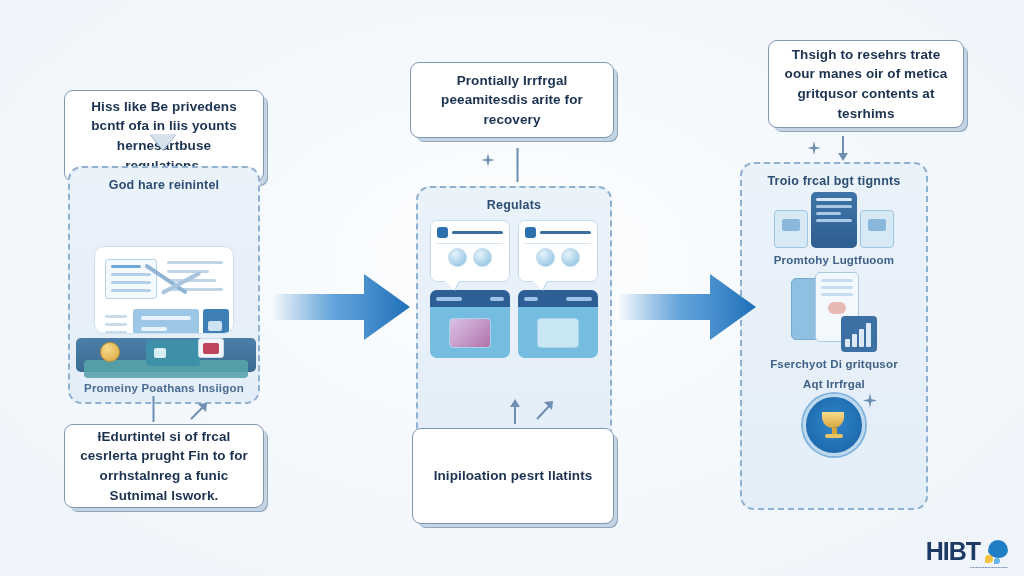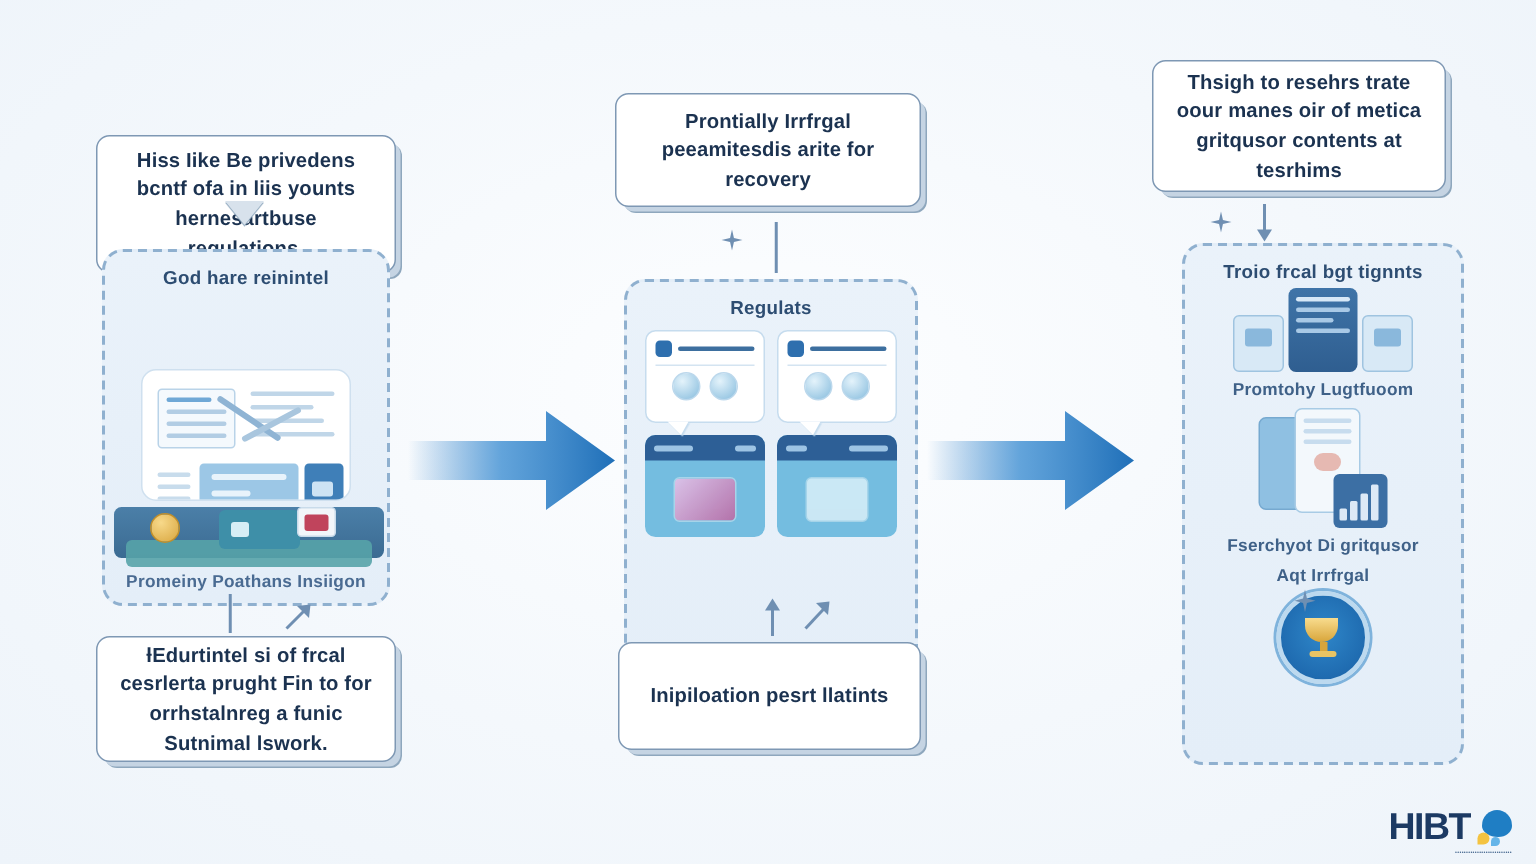--- a/index.html
+++ b/index.html
@@ -39,21 +39,21 @@
     font-weight: 700;
     line-height: 1.45;
     color: #1b3250;
     letter-spacing: .1px;
   }
 
   #callout-tl { left: 64px;  top: 52px;  width: 200px; height: 92px; margin-top: 38px; }
   #callout-tm { left: 410px; top: 62px;  width: 204px; height: 76px; }
   #callout-tr { left: 768px; top: 40px;  width: 196px; height: 88px; }
   #callout-bl { left: 64px;  top: 424px; width: 200px; height: 84px; }
-  #callout-bm { left: 412px; top: 428px; width: 202px; height: 72px; }
+  #callout-bm { left: 412px; top: 428px; width: 202px; height: 96px; }
 
   
   .tail {
     position: absolute;
     width: 0; height: 0;
     border-left: 13px solid transparent;
     border-right: 13px solid transparent;
     border-top: 16px solid #d8e2ec;
     filter: drop-shadow(0 1px 0 #8ea7bd);
   }
@@ -64,21 +64,21 @@
     position: absolute;
     border: 2px dashed #8fb0cf;
     border-radius: 14px;
     background: linear-gradient(180deg, #eaf2fa 0%, #e4eef8 100%);
     display: flex;
     flex-direction: column;
     align-items: center;
   }
   #panel-left  { left: 68px;  top: 166px; width: 192px; height: 238px; gap: 48px; }
   #panel-mid   { left: 416px; top: 186px; width: 196px; height: 272px; }
-  #panel-right { left: 788px; top: 162px; width: 188px; height: 348px; }
+  #panel-right { left: 740px; top: 162px; width: 188px; height: 348px; }
 
   .panel-title {
     font-size: 12.5px;
     font-weight: 700;
     color: #2d4d72;
     margin-top: 10px;
     text-align: center;
     letter-spacing: .2px;
   }
   .panel-foot {

